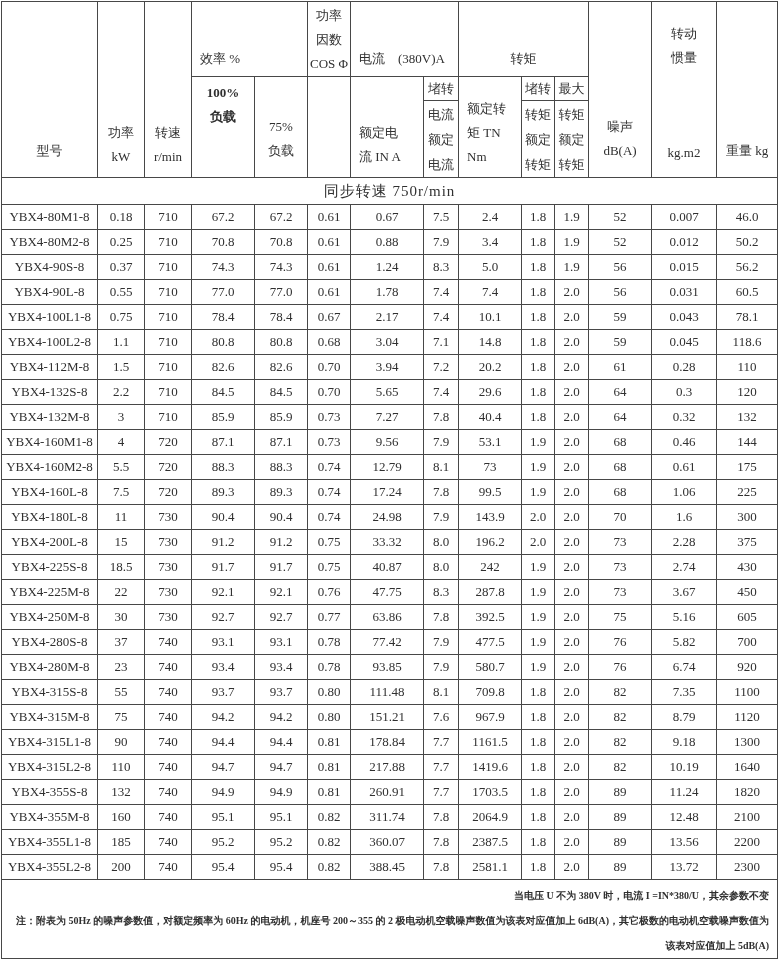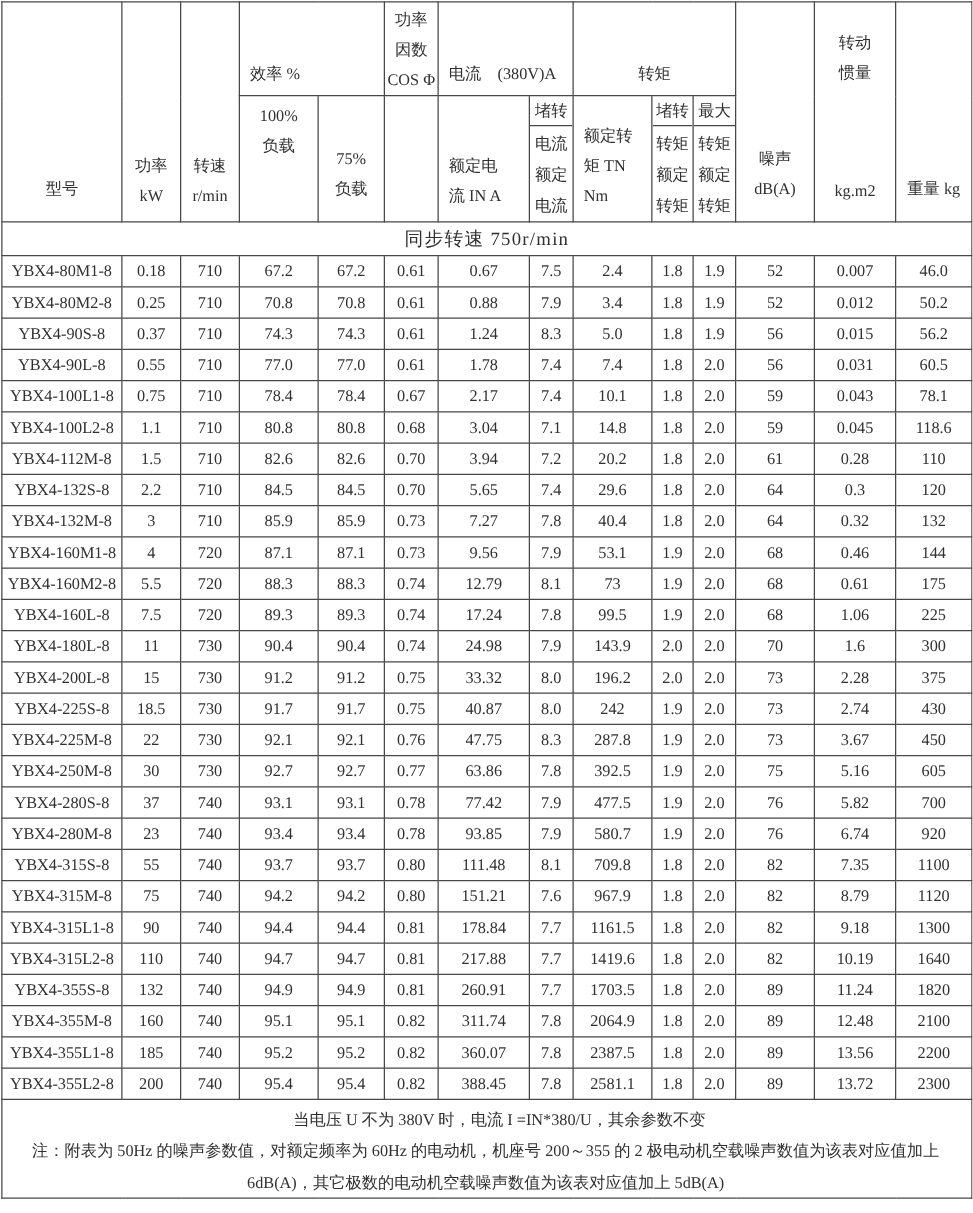--- a/index.html
+++ b/index.html
@@ -14,39 +14,39 @@
   
   thead tr.grp-row    { height:75px; }
   thead tr.sub-row    { height:100px; }
   thead th { line-height:24px; }
   .pre  { white-space:pre-line; }
   .vb   { vertical-align:bottom; }
   .vt   { vertical-align:top; }
   .pb14 { padding-bottom:14px; }
   .pb8  { padding-bottom:8px; }
   .pb5  { padding-bottom:5px; }
-  .pt4  { padding-top:4px; }
+  .pt4  { padding-top:4px;font-weight:bold; }
   .pt2  { padding-top:2px; }
   .tl   { text-align:left; padding-left:8px; }
   .rel  { position:relative; }
   .abs-bottom { position:absolute; bottom:12px; left:0; right:0; text-align:center; }
   .inertia-top { padding-top:20px; }
 
   
   th.frac { vertical-align:top;margin-left:48px; }
   .frac-top { height:23px; line-height:23px; border-bottom:1px solid #474747; }
   .frac-bot { line-height:25px; padding-top:1px; white-space:pre-line; }
 
   
   tr.band td { height:26px; font-size:15px; letter-spacing:1px; }
   tbody tr.data-row td { height:24px; }
 
   
-  tr.notes-row td { height:74px; text-align:center; vertical-align:top;
-                    font-size:13px; padding:3px 8px 0 6px; }
+  tr.notes-row td { height:74px; text-align:right; vertical-align:top;
+                    font-size:10px; padding:3px 8px 0 6px;font-weight:bold; }
   tr.notes-row p { margin:0; line-height:25px; }
   p.note-indent { text-indent:22px; }
 </style>
 </head>
 <body>
 
 <table class="spec">
   <colgroup>
     <col style="width:96px">
       <col style="width:47px">

